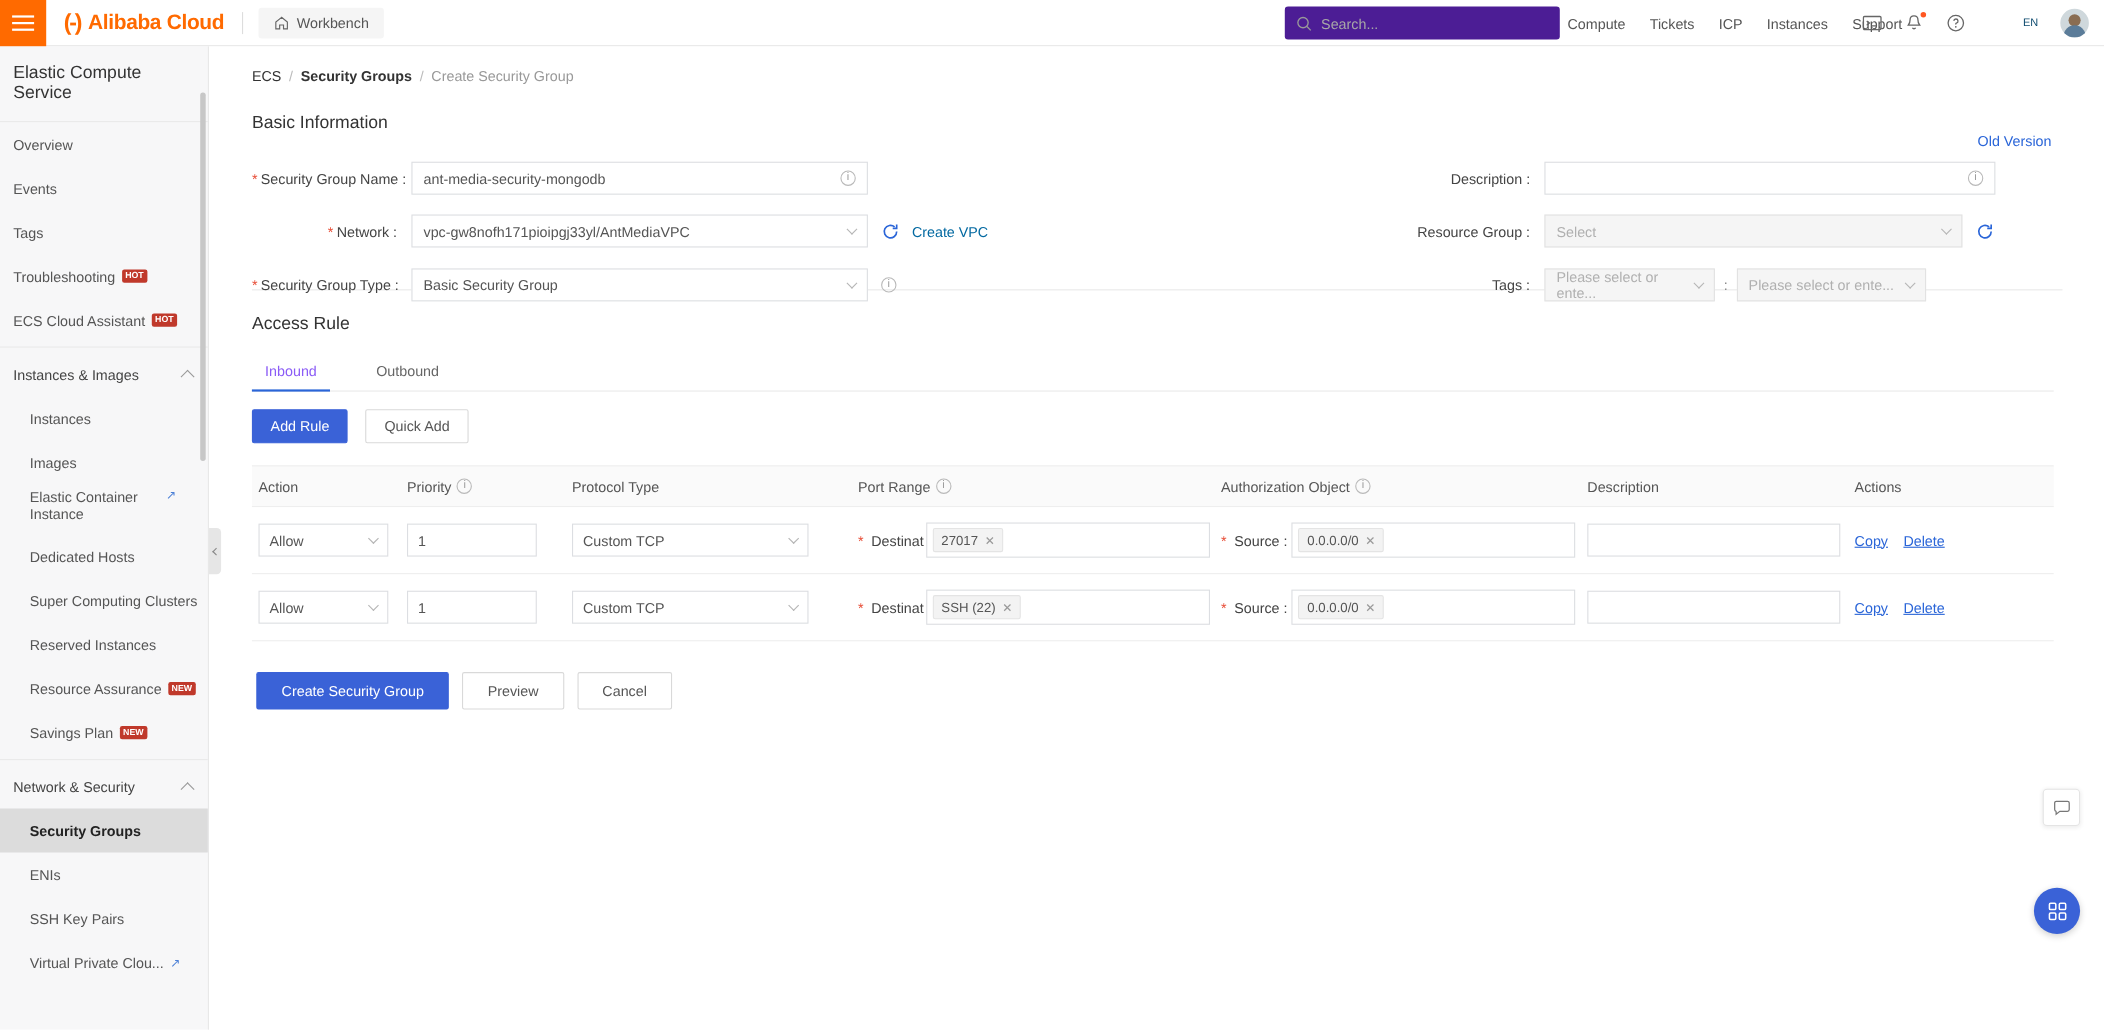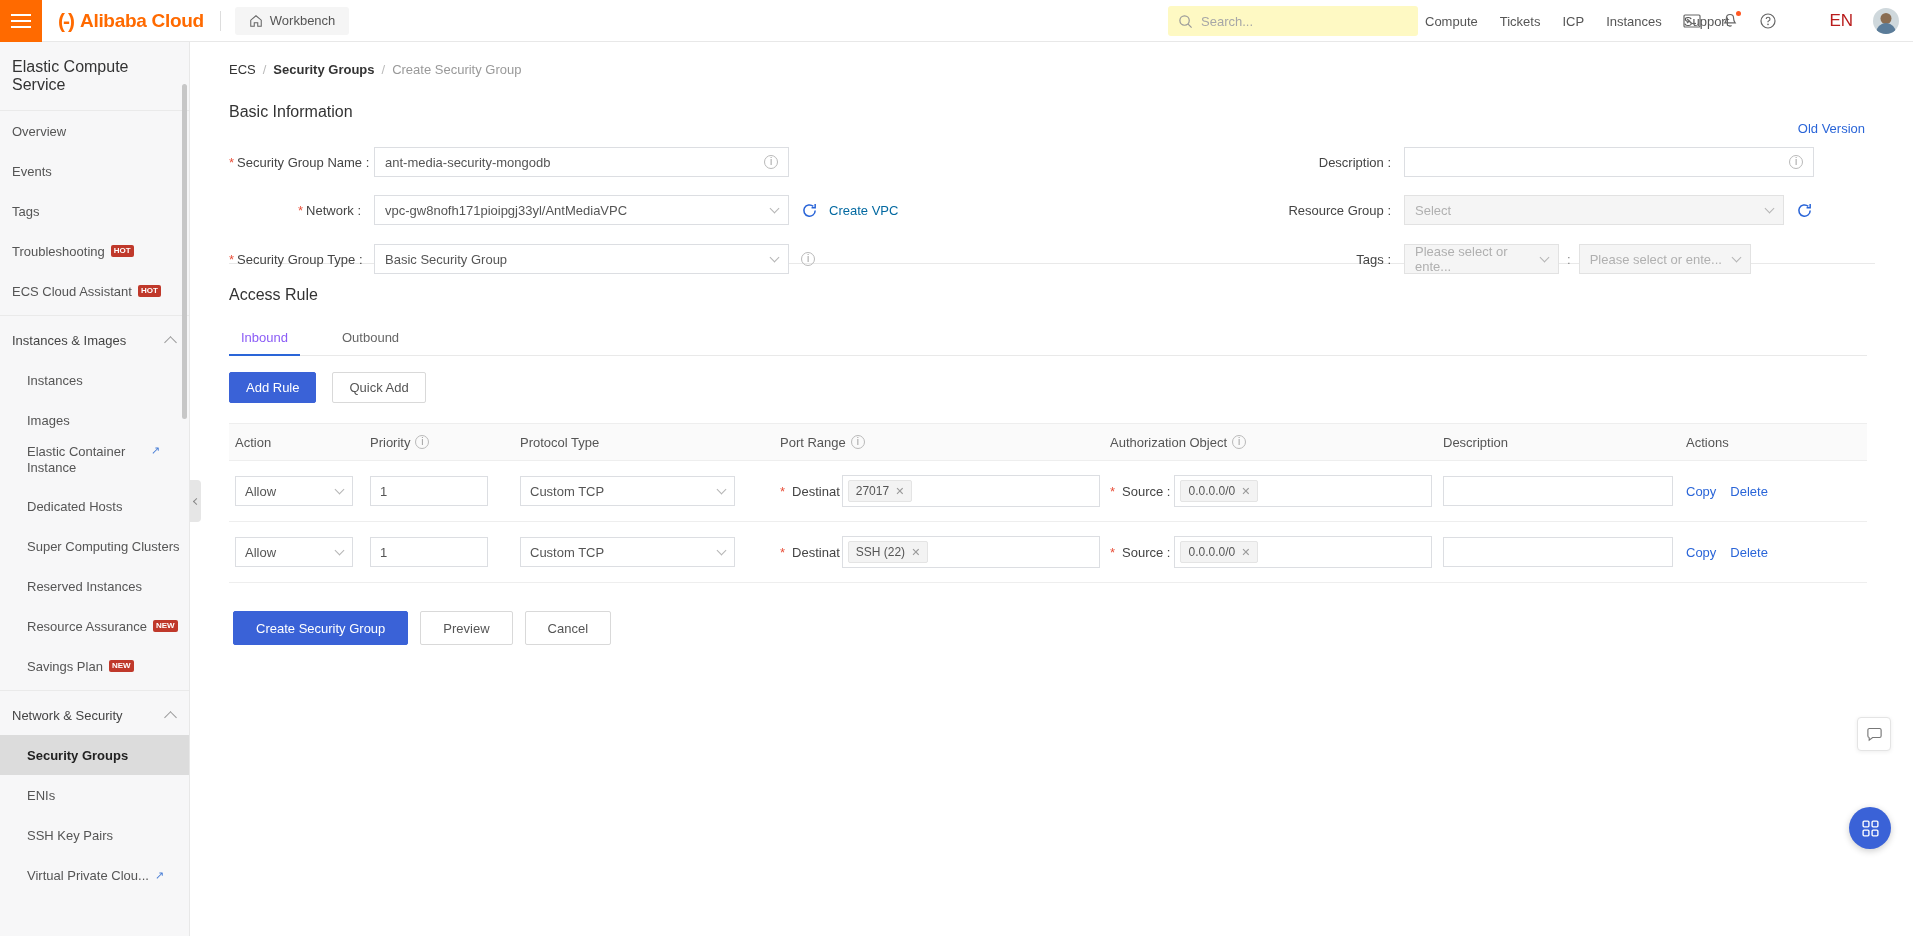--- a/index.html
+++ b/index.html
@@ -50,21 +50,21 @@
   .workbench {
     margin-left: 14px;
     height: 28px; padding: 0 14px;
     background: #f5f5f5; border-radius: 3px;
     display: flex; align-items: center; gap: 7px;
     font-size: 13px; color: #555; cursor: pointer;
   }
   .search-box {
     position: absolute; left: 1168px; top: 6px;
     width: 250px; height: 30px;
-    background: #fef9c3; border-radius: 3px;
+    background: #4c1d95; border-radius: 3px;
     display: flex; align-items: center; padding: 0 10px; gap: 8px;
     cursor: text;
   }
   .search-box input {
     border: none; background: transparent; outline: none;
     font-size: 13px; color: #888; width: 200px;
     font-family: "Liberation Sans", sans-serif;
   }
   .search-box input::placeholder { color: #a7a7a7; }
   .hdr-links {
@@ -77,21 +77,21 @@
   .hdr-icons {
     position: absolute; right: 14px; top: 0; height: 42px;
     display: flex; align-items: center; gap: 20px;
   }
   .ic { width: 18px; height: 18px; position: relative; cursor: pointer; color: #666; }
   .dot {
     position: absolute; top: -1px; right: -2px;
     width: 5px; height: 5px; border-radius: 50%;
     background: #ff5722;
   }
-  .lang { font-size: 17px; color: #b91c1c; cursor: pointer; margin-left: 32px; }
+  .lang { font-size: 10px; color: #0c4a6e; cursor: pointer; margin-left: 32px; }
   .avatar {
     width: 26px; height: 26px; border-radius: 50%;
     background: #cfd8dc; overflow: hidden; cursor: pointer;
     position: relative;
   }
   .avatar .face {
     position:absolute; left:50%; top:5px; transform:translateX(-50%);
     width: 11px; height: 11px; border-radius: 50%; background: #8a6d52;
   }
   .avatar .body {
@@ -258,21 +258,21 @@
   .tagbox {
     height: 32px; border: 1px solid #dcdee2; background: #fff;
     display: flex; align-items: center; padding: 0 5px; cursor: text;
   }
   .chip {
     height: 22px; background: #f3f3f3; border: 1px solid #e4e4e4;
     border-radius: 2px; display: flex; align-items: center; gap: 6px;
     padding: 0 7px; font-size: 12px; color: #555;
   }
   .chip .x { color: #999; font-size: 11px; cursor: pointer; }
-  .act-link { color: #2a65d8; font-size: 13px; cursor: pointer; }
+  .act-link { color: #2a65d8; font-size: 13px; cursor: pointer; text-decoration: underline; }
   .submit-row { margin: 28px 0 0 42px; display: flex; gap: 12px; }
 
   
   .float-chat {
     position: absolute; right: 22px; top: 675px;
     width: 34px; height: 34px; background: #fff;
     border: 1px solid #e4e4e4; border-radius: 4px;
     display: flex; align-items: center; justify-content: center;
     cursor: pointer; box-shadow: 0 1px 4px rgba(0,0,0,.07);
   }

